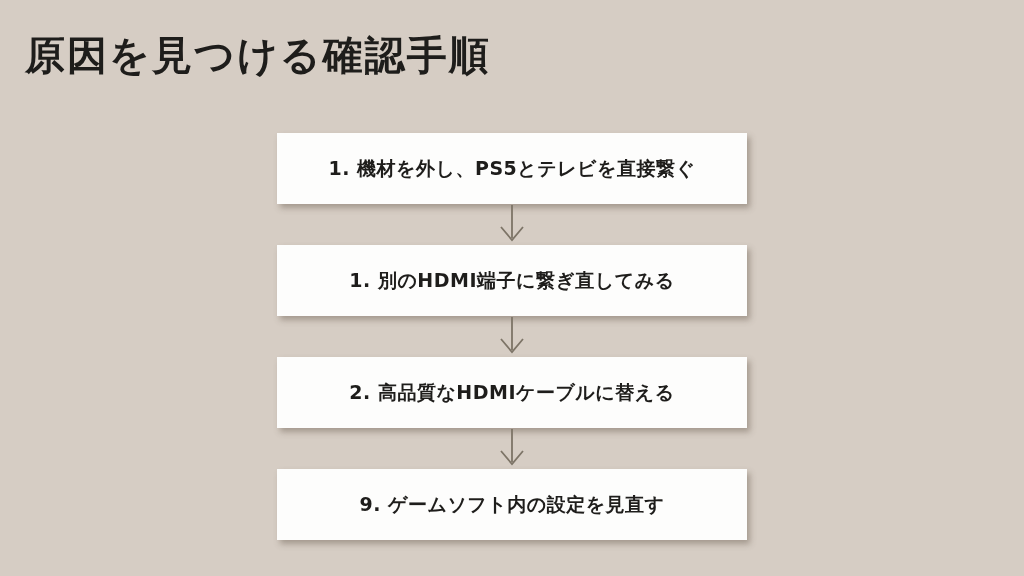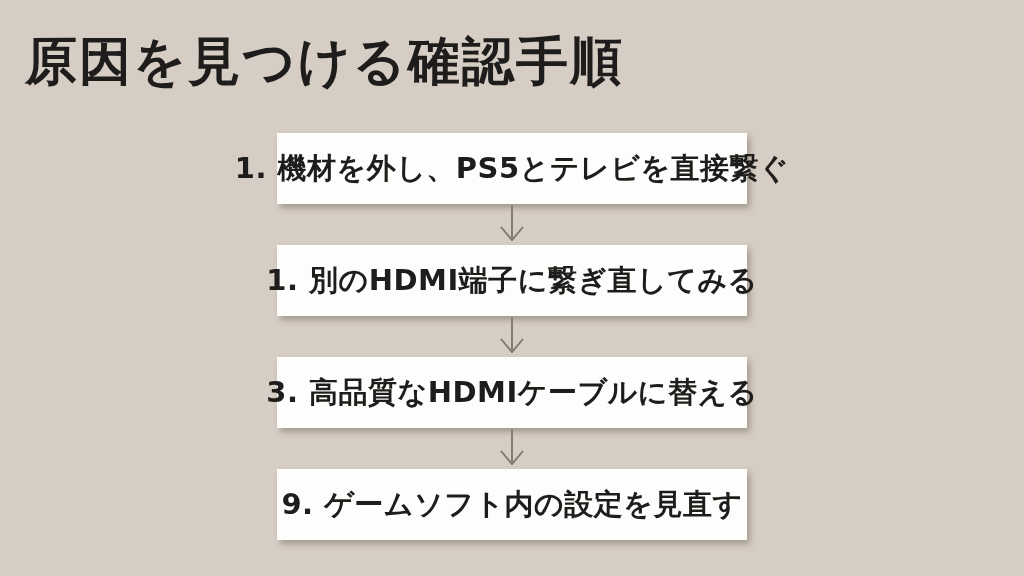--- a/index.html
+++ b/index.html
@@ -18,21 +18,21 @@
   .slide {
     position: relative;
     width: 1024px;
     height: 576px;
     background: var(--bg);
   }
   .page-title {
     position: absolute;
     left: 25px;
     top: 32px;
-    font-size: 52px;
+    font-size: 40px;
     font-weight: 700;
     letter-spacing: 2px;
     color: var(--text);
     line-height: 1.15;
     white-space: nowrap;
   }
   .flow {
     position: absolute;
     left: 277px;
     top: 133px;
@@ -44,21 +44,21 @@
   .step {
     width: 470px;
     height: 71px;
     background: var(--box-bg);
     box-shadow: 3px 4px 6px rgba(105, 92, 78, 0.45);
     display: flex;
     align-items: center;
     justify-content: center;
   }
   .step-label {
-    font-size: 29px;
+    font-size: 19px;
     font-weight: 700;
     color: var(--text);
     letter-spacing: 0.5px;
     white-space: nowrap;
   }
   .arrow-wrap {
     width: 470px;
     height: 41px;
     display: flex;
     align-items: center;
@@ -91,21 +91,21 @@
     </div>
 
     <div class="arrow-wrap">
       <svg width="40" height="41" viewBox="0 0 40 41">
         <line x1="20" y1="1" x2="20" y2="34" stroke="#7d7467" stroke-width="1.8"></line>
         <polyline points="9,23 20,36 31,23" fill="none" stroke="#7d7467" stroke-width="1.8"></polyline>
       </svg>
     </div>
 
     <div class="step">
-      <span class="step-label">3. 高品質なHDMIケーブルに替える</span>
+      <span class="step-label">2. 高品質なHDMIケーブルに替える</span>
     </div>
 
     <div class="arrow-wrap">
       <svg width="40" height="41" viewBox="0 0 40 41">
         <line x1="20" y1="1" x2="20" y2="34" stroke="#7d7467" stroke-width="1.8"></line>
         <polyline points="9,23 20,36 31,23" fill="none" stroke="#7d7467" stroke-width="1.8"></polyline>
       </svg>
     </div>
 
     <div class="step">

